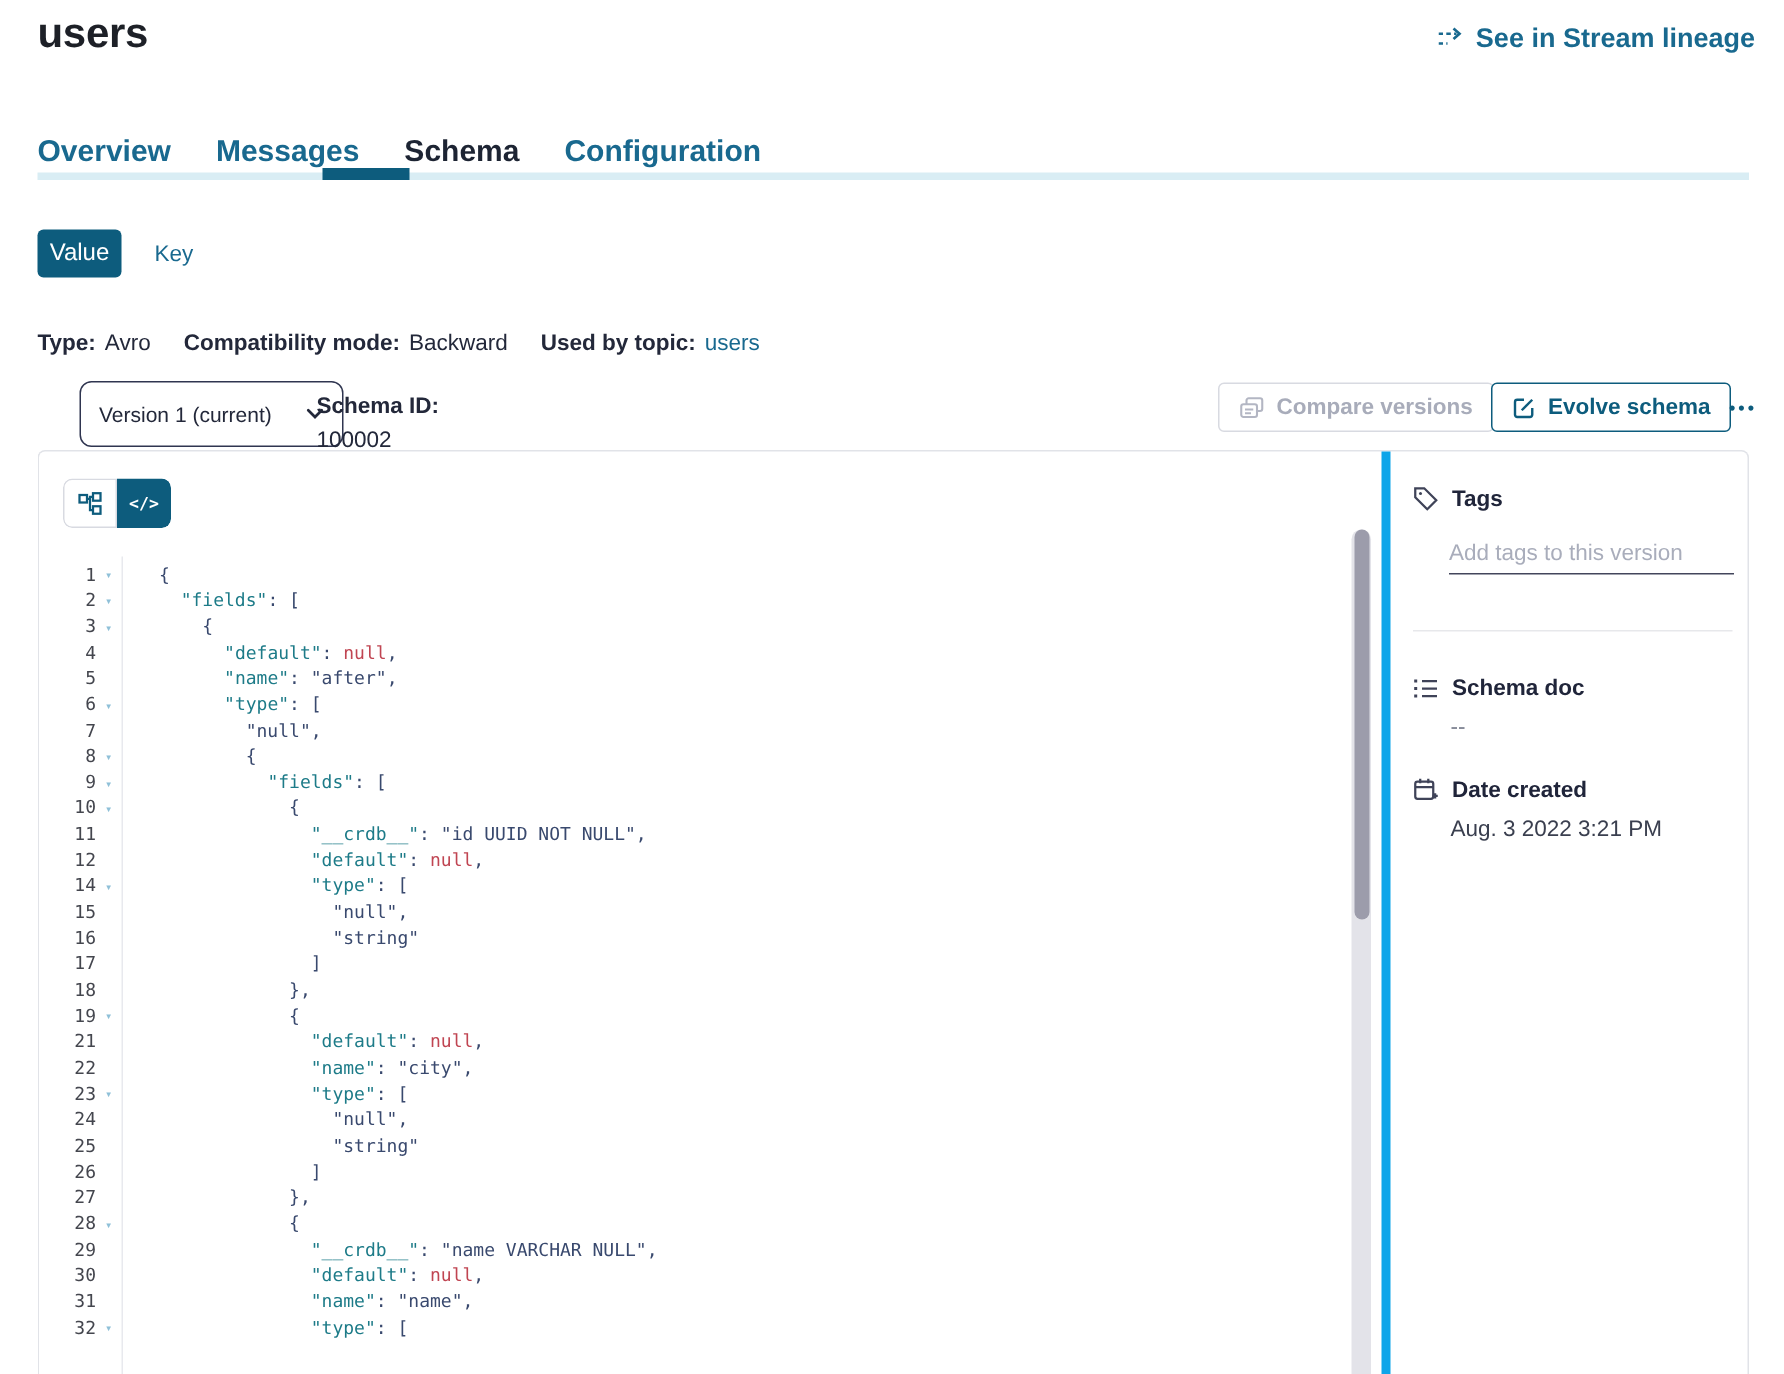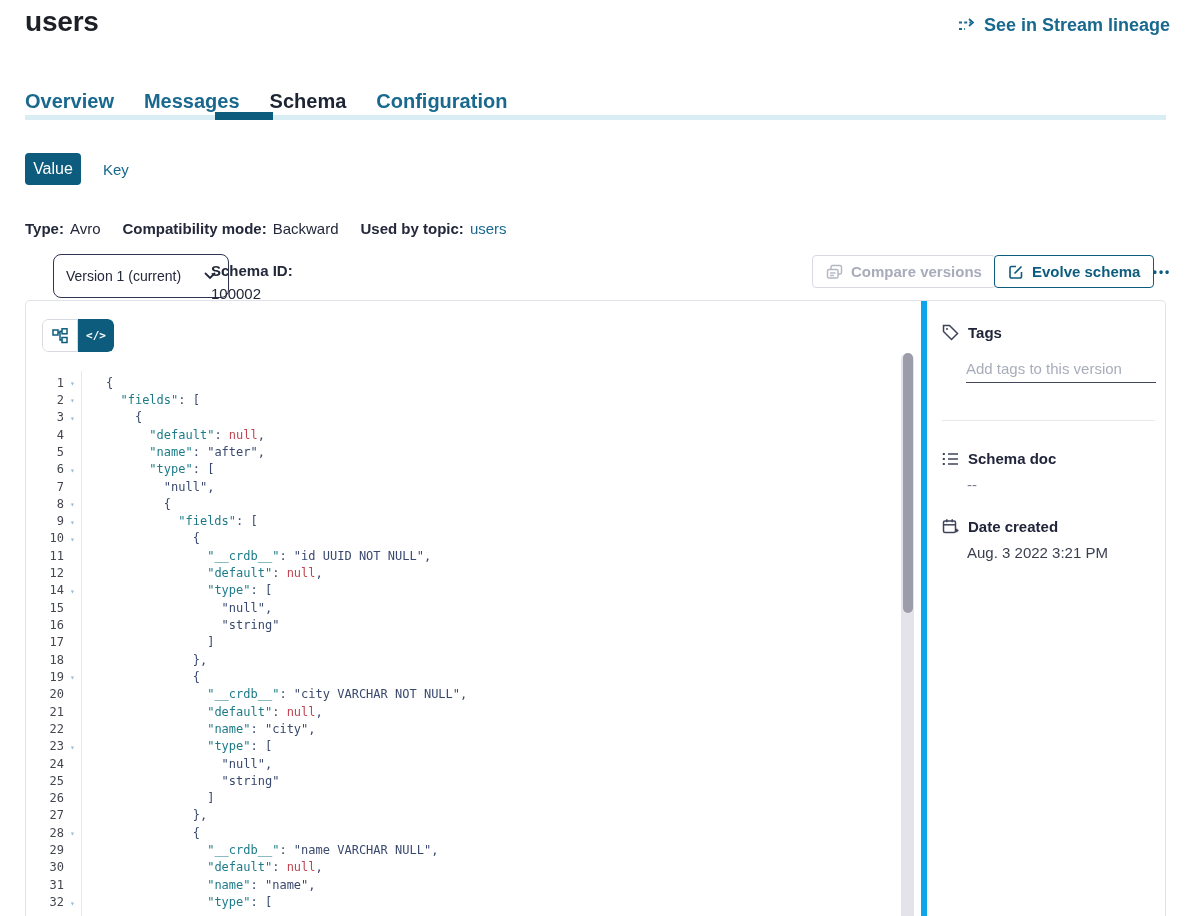--- a/index.html
+++ b/index.html
@@ -298,25 +298,20 @@
         <span class="num">18</span>
         <span class="fold"></span>
         <span class="txt"><span class="tk-p">            },</span></span>
       </div>
       <div class="cl">
         <span class="num">19</span>
         <span class="fold">▾</span>
         <span class="txt"><span class="tk-p">            {</span></span>
       </div>
       <div class="cl">
-        <span class="num">20</span>
-        <span class="fold"></span>
-        <span class="txt"><span class="tk-p">              </span><span class="tk-k">"__crdb__"</span><span class="tk-p">: </span><span class="tk-s">"city VARCHAR NOT NULL"</span><span class="tk-p">,</span></span>
-      </div>
-      <div class="cl">
         <span class="num">21</span>
         <span class="fold"></span>
         <span class="txt"><span class="tk-p">              </span><span class="tk-k">"default"</span><span class="tk-p">: </span><span class="tk-n">null</span><span class="tk-p">,</span></span>
       </div>
       <div class="cl">
         <span class="num">22</span>
         <span class="fold"></span>
         <span class="txt"><span class="tk-p">              </span><span class="tk-k">"name"</span><span class="tk-p">: </span><span class="tk-s">"city"</span><span class="tk-p">,</span></span>
       </div>
       <div class="cl">

